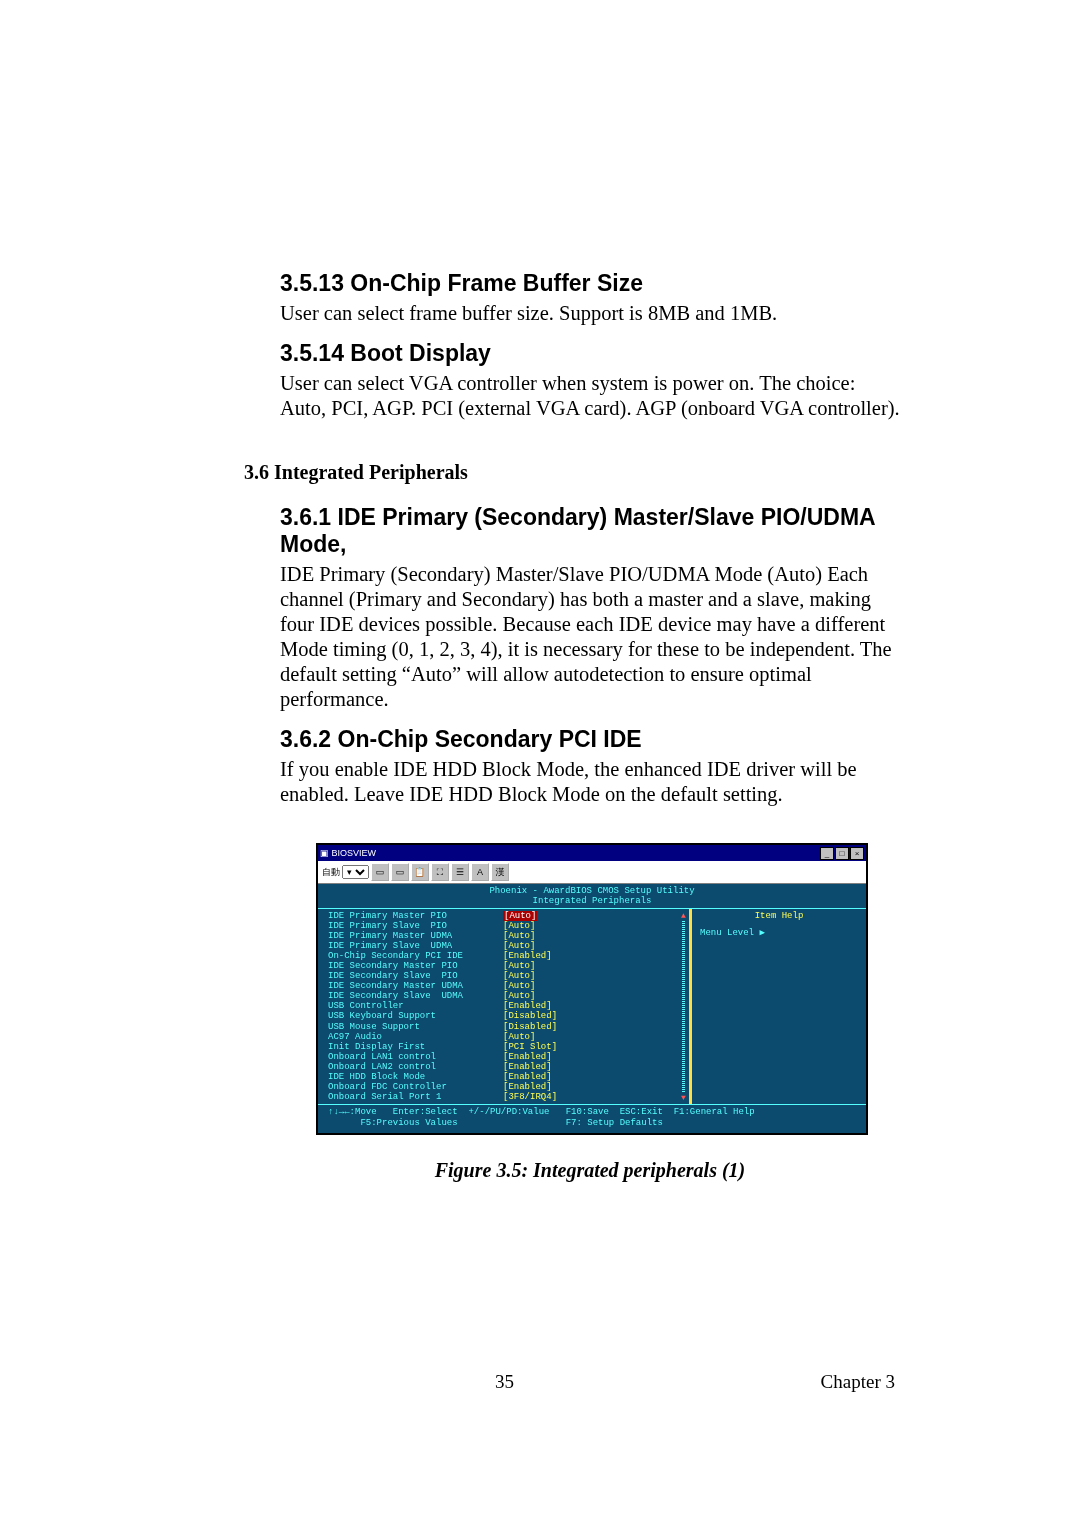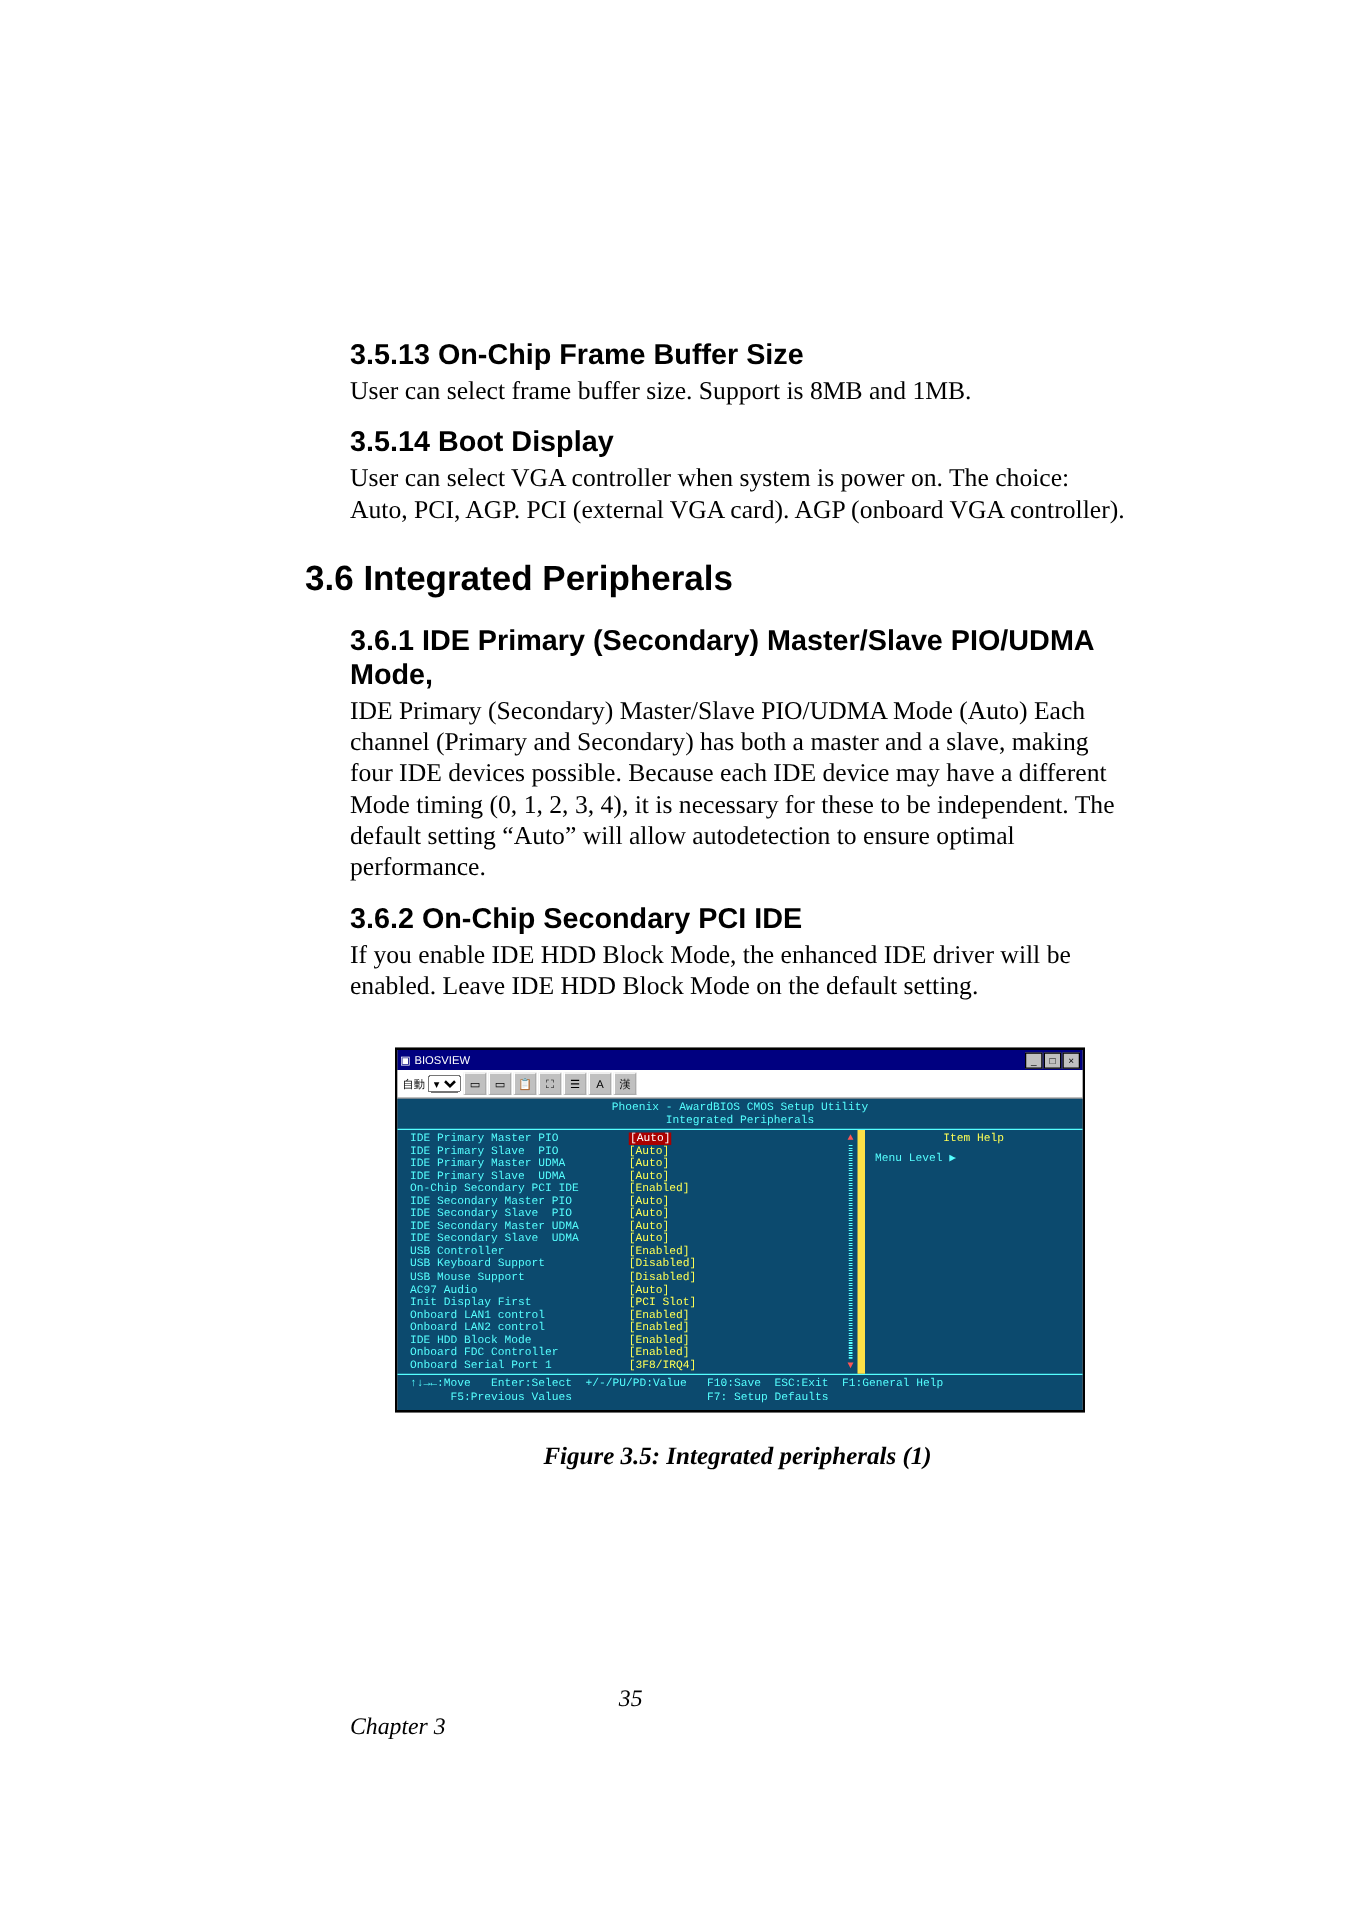--- a/index.html
+++ b/index.html
@@ -15,24 +15,24 @@
   .page {
     padding: 270px 180px 60px 280px;
   }
   .h3 {
     font-family: Arial, Helvetica, sans-serif;
     font-weight: bold;
     font-size: 23px;
     margin: 0 0 4px 0;
   }
   .h2 {
-    font-family: Liberation Sans, sans-serif;
+    font-family: Liberation Serif, serif;
     font-weight: bold;
-    font-size: 28px;
-    margin: 26px 0 2px 0;
+    font-size: 20px;
+    margin: 40px 0 2px 0;
   }
   .h2-section {
     margin-left: -36px;
   }
   .body {
     font-size: 20.5px;
     line-height: 1.22;
     margin: 0 0 14px 0;
   }
   .figcap {
@@ -43,23 +43,21 @@
     text-align: center;
     margin-top: 24px;
   }
   .footer {
     position: absolute;
     bottom: 135px;
     left: 280px;
     right: 185px;
     display: flex;
     justify-content: space-between;
-    font-style: italic;
     font-size: 19px;
-    flex-direction: column;
   }
 
   
   .shot-wrap {
     margin: 36px auto 0 auto;
     width: 548px;
   }
   .win {
     width: 548px;
     background: #c0c0c0;
@@ -152,21 +150,21 @@
     justify-content: space-between;
   }
   .bios-scroll .track {
     flex: 1;
     width: 3px;
     background: repeating-linear-gradient(0deg,#55ffff 0 1px,transparent 1px 2px);
     margin: 1px 0;
   }
   .bios-right {
     width: 158px;
-    border-left: 6px solid #fde047;
+    border-left: 3px solid #fde047;
     padding: 2px 8px;
   }
   .bios-right .ih { color: #ffff55; text-align: center; margin-bottom: 6px;}
   .bios-right .ml { color: #55ffff; }
   .bios-footer {
     color: #55ffff;
     padding: 2px 10px 4px 10px;
     line-height: 1.2;
     white-space: pre;
   }

